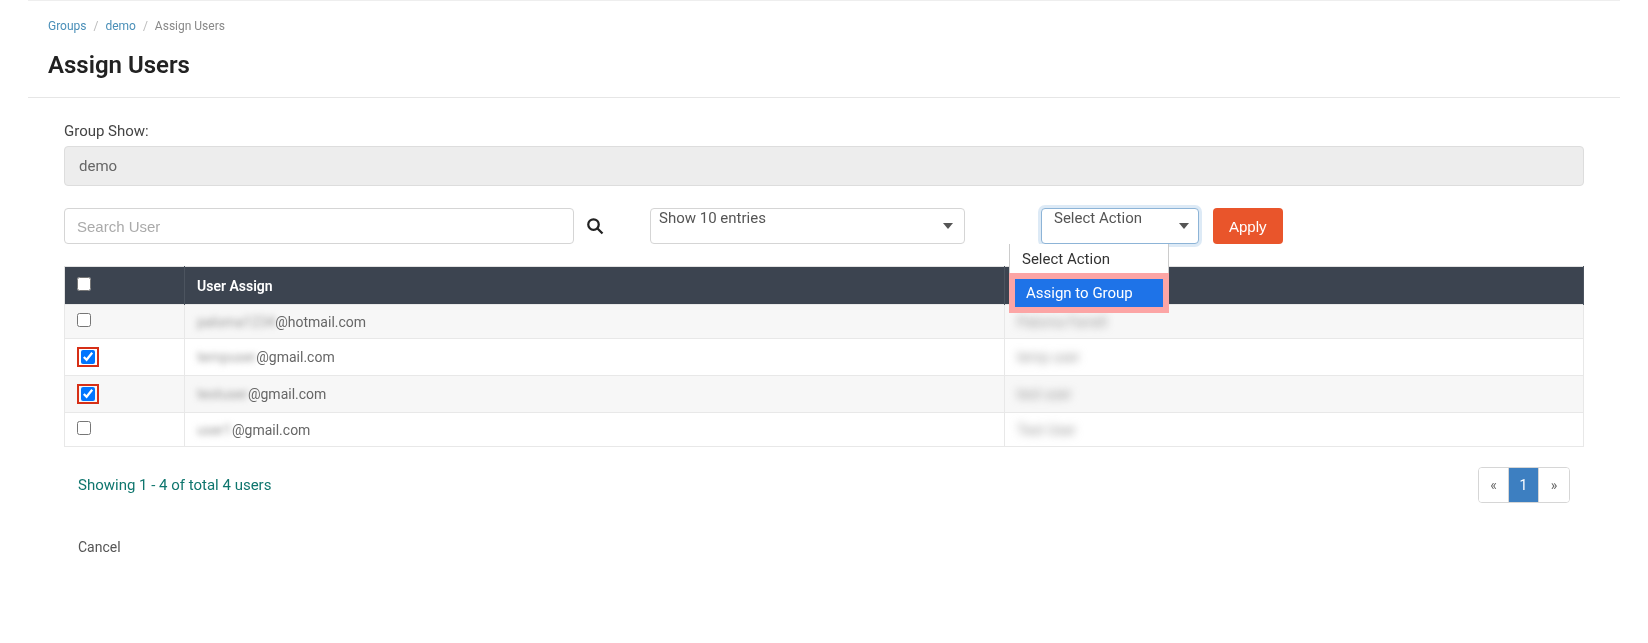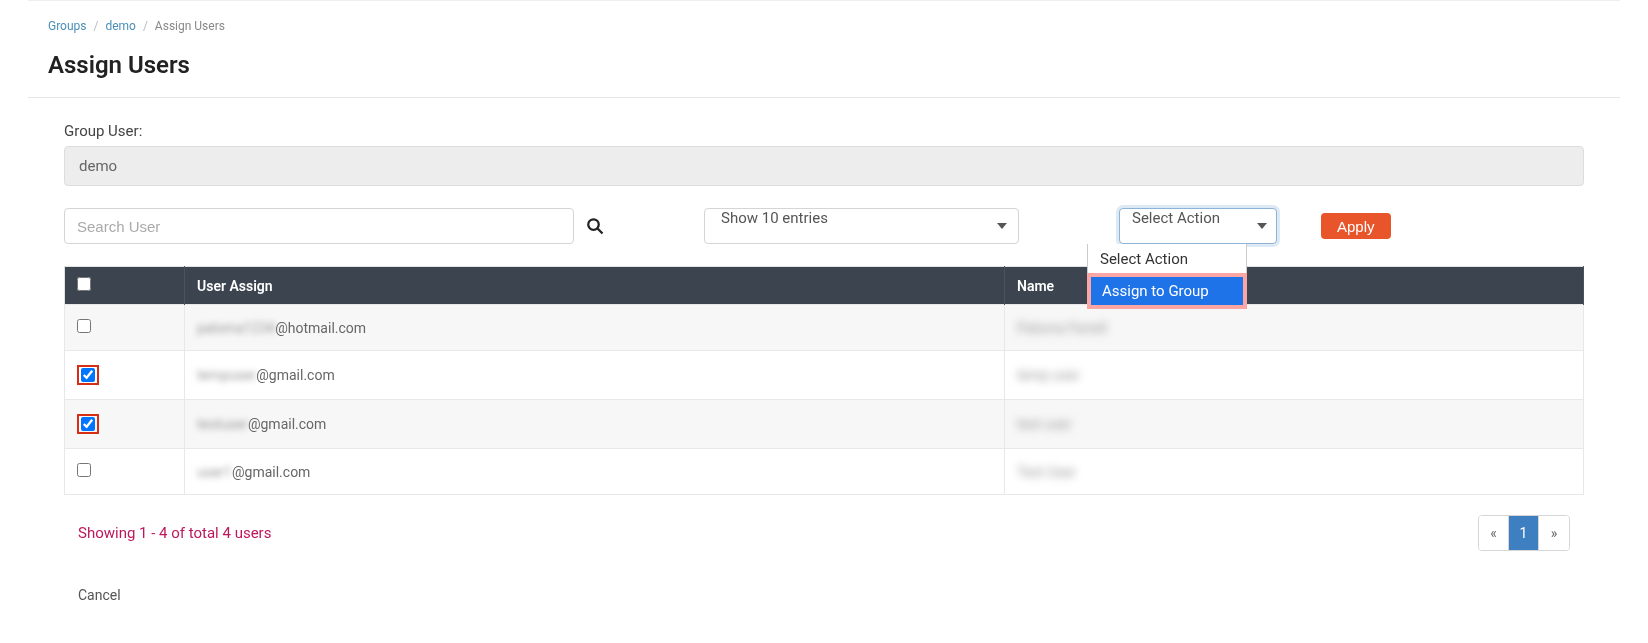--- a/index.html
+++ b/index.html
@@ -53,21 +53,21 @@
     border: 1px solid #ddd;
     border-radius: 4px;
     padding: 10px 14px;
     font-size: 15px;
     color: #666;
     margin-bottom: 22px;
   }
   .controls-row {
     display: flex;
     align-items: center;
-    gap: 32px;
+    gap: 8px;
     margin-bottom: 22px;
   }
   .search-wrap {
     display: flex;
     align-items: center;
   }
   .search-input {
     width: 510px;
     height: 36px;
     border: 1px solid #d5d5d5;
@@ -80,27 +80,27 @@
   .search-icon {
     margin-left: 12px;
     width: 18px; height: 18px;
     cursor: pointer;
   }
   .entries-select {
     width: 315px;
     height: 36px;
     border: 1px solid #d5d5d5;
     border-radius: 4px;
-    padding: 0 16px;
+    padding: 0 8px;
     font-size: 15px;
     color: #555;
     background: #fff;
     appearance: none;
     position: relative;
-    margin-left: 68px;
+    margin-left: 38px;
   }
   .select-wrap { position: relative; display: inline-block; }
   .select-caret {
     position: absolute;
     right: 12px;
     top: 50%;
     transform: translateY(-50%);
     pointer-events: none;
     width: 10px; height: 6px;
   }
@@ -129,53 +129,53 @@
   }
   .action-dropdown .opt {
     padding: 6px 12px;
     font-size: 15px;
     color: #333;
     cursor: pointer;
   }
   .action-dropdown .opt.selected {
     background: #1e73e8;
     color: #fff;
-    border: 4px solid #fca5a5;
+    border: 6px solid #fca5a5;
     margin: -1px;
     padding: 5px 11px;
   }
   .apply-btn {
     background: #e9552b;
     color: #fff;
     border: none;
     border-radius: 4px;
     padding: 0 16px;
-    height: 26px;
-    font-size: 15px;
-    cursor: pointer;
-    margin-left: 12px;
+    height: 36px;
+    font-size: 15px;
+    cursor: pointer;
+    margin-left: 6px;
   }
   table.users {
     width: 100%;
     border-collapse: collapse;
     border: 1px solid #e2e2e2;
   }
   table.users thead th {
     background: #3c4450;
     color: #fff;
     font-weight: 600;
     font-size: 14px;
     text-align: left;
     padding: 10px 12px;
     border-right: 1px solid #4c545f;
   }
   table.users thead th:first-child { width: 120px; text-align: left; padding-left: 12px; }
   table.users thead th.col-email { width: 820px; }
   table.users tbody td {
-    padding: 14px 12px;
+    padding: 8px 12px;
     border: 1px solid #e8e8e8;
     color: #666;
     font-size: 14px;
     background: #fff;
   }
   table.users tbody tr:nth-child(odd) td { background: #f7f7f7; }
   table.users tbody td:first-child { text-align: left; width: 120px; }
   .chk {
     width: 14px; height: 14px;
     cursor: pointer;
@@ -196,21 +196,21 @@
     color: #999;
     display: inline-block;
   }
   .footer-row {
     display: flex;
     justify-content: space-between;
     align-items: center;
     margin-top: 20px;
     padding: 0 14px;
   }
-  .showing-text { color: #be185d; font-size: 15px; text-align: right; }
+  .showing-text { color: #0f766e; font-size: 15px; text-align: right; }
   .pagination {
     display: flex;
     border: 1px solid #d6d6d6;
     border-radius: 4px;
     overflow: hidden;
   }
   .pagination .pg {
     width: 30px; height: 34px;
     display: flex; align-items: center; justify-content: center;
     font-size: 14px;
@@ -240,21 +240,21 @@
     <a>demo</a>
     <span class="sep">/</span>
     <span class="current">Assign Users</span>
   </div>
 
   <h1 class="page-title">Assign Users</h1>
 
   <div class="hr"></div>
 
   <div class="content">
-    <div class="form-label">Group User:</div>
+    <div class="form-label">Group Show:</div>
     <div class="group-name-box">demo</div>
 
     <div class="controls-row">
       <div class="search-wrap">
         <input class="search-input" type="text" placeholder="Search User" style="">
         <svg class="search-icon" viewBox="0 0 24 24" fill="none" stroke="#222" stroke-width="3">
           <circle cx="10" cy="10" r="7"></circle>
             <line x1="15" y1="15" x2="22" y2="22"></line>
         </svg>
       </div>

